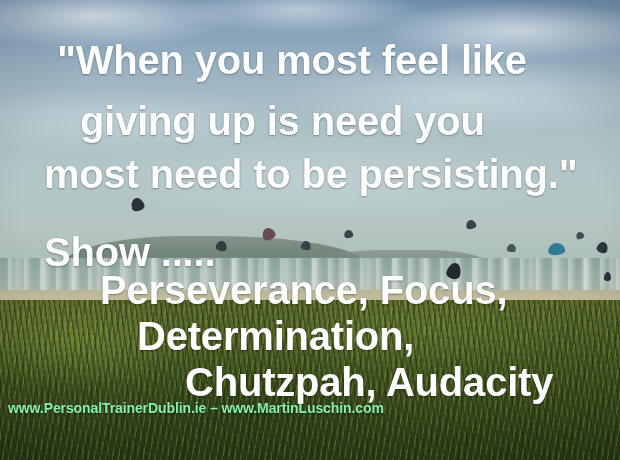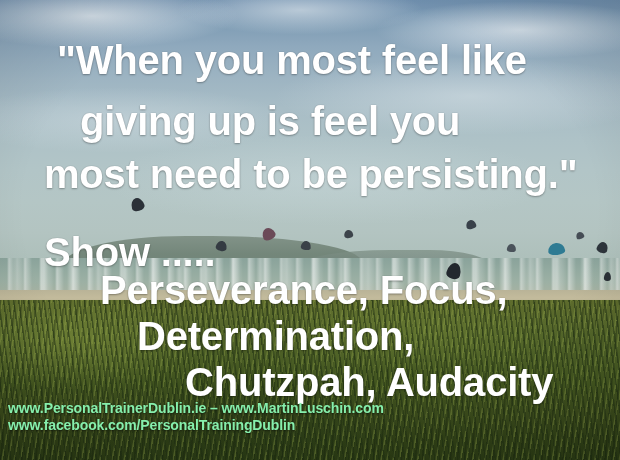--- a/index.html
+++ b/index.html
@@ -196,26 +196,25 @@
       <div class="kite" style="left: 548px; top: 243px; width: 17px; height: 12px; background: rgb(47, 123, 147); transform: rotate(-6deg);"></div>
       <div class="kite" style="left: 597px; top: 242px; width: 11px; height: 11px; background: rgb(45, 52, 59); transform: rotate(18deg);"></div>
       <div class="kite" style="left: 576px; top: 232px; width: 8px; height: 7px; background: rgb(69, 77, 85); transform: rotate(-20deg);"></div>
       <div class="kite" style="left: 604px; top: 272px; width: 7px; height: 9px; background: rgb(42, 48, 54); transform: rotate(4deg);"></div>
     </div>
 
   <div class="layer" id="grade"></div>
 
   <div id="quote-block">
       <div class="qline big" style="left: 57px; top: 38px;">"When you most feel like</div>
-      <div class="qline big" style="left: 80px; top: 99px;">giving up is feel you</div>
+      <div class="qline big" style="left: 80px; top: 99px;">giving up is need you</div>
       <div class="qline big" style="left: 44px; top: 152px;">most need to be persisting."</div>
       <div class="qline big" style="left: 44px; top: 206px; margin-top: 24px;">Show .....</div>
       <div class="qline big2" style="left: 100px; top: 268px;">Perseverance, Focus,</div>
       <div class="qline big2" style="left: 137px; top: 314px;">Determination,</div>
       <div class="qline big2" style="left: 185px; top: 360px;">Chutzpah, Audacity</div>
     </div>
 
   <div id="footer-block">
       <div class="fline">www.PersonalTrainerDublin.ie – www.MartinLuschin.com</div>
-      <div class="fline">www.facebook.com/PersonalTrainingDublin</div>
     </div>
 
 </div>
 
 </body></html>

